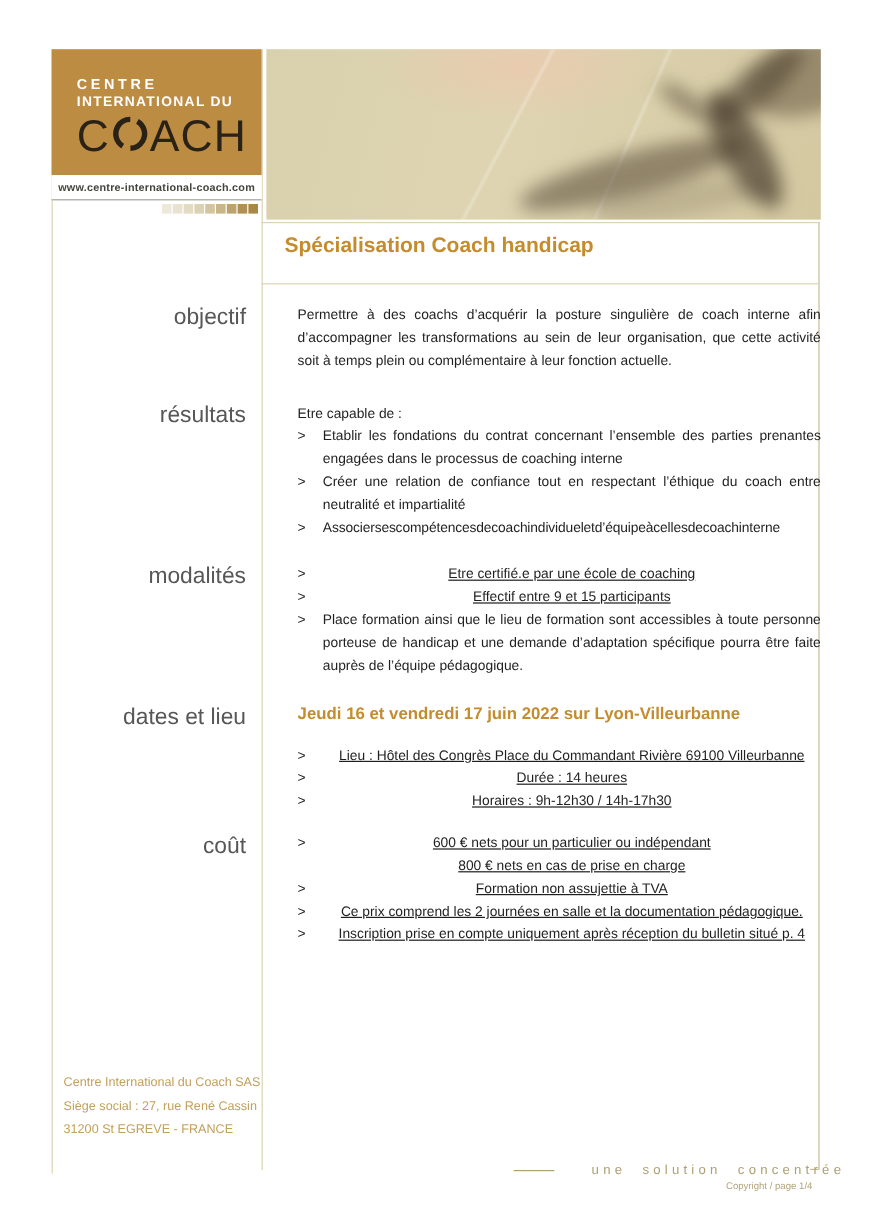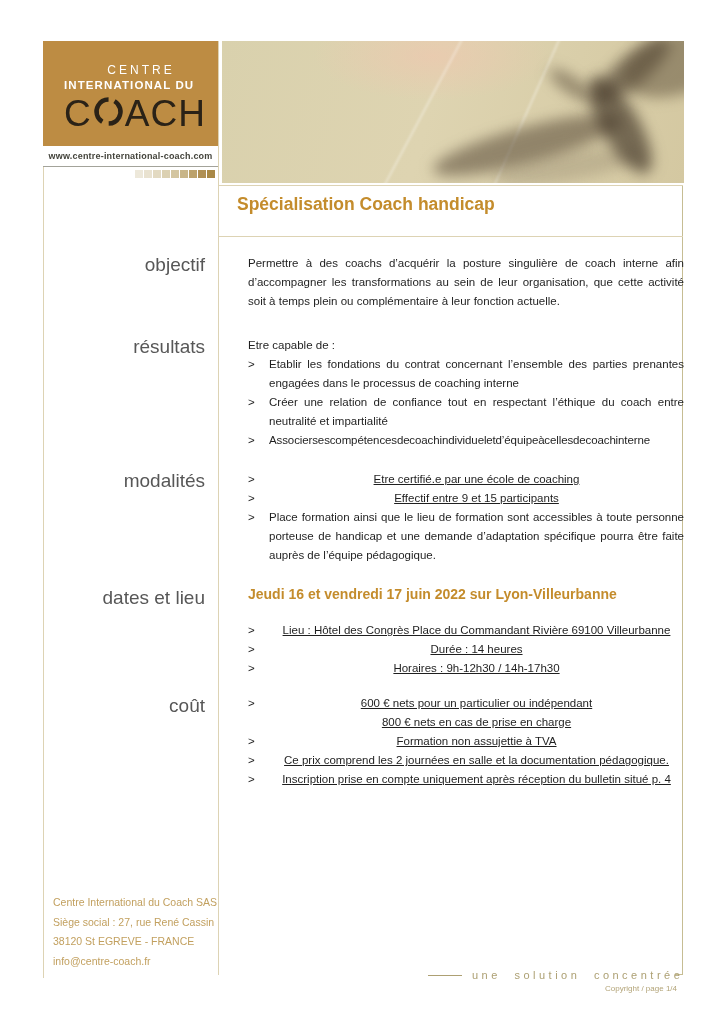--- a/index.html
+++ b/index.html
@@ -12,21 +12,21 @@
   .vline-divider{left:218px;top:41px;height:934px;}
   .vline-right{left:682px;top:185px;height:790px;background:#c6bd93;}
   .vline-right::after{content:'';position:absolute;left:-7px;bottom:0;width:7px;height:1px;background:#c6bd93;}
   .hline{position:absolute;height:1px;background:#ddd3b4;}
   .hline-top{left:218px;top:185px;width:465px;}
   .hline-title{left:218px;top:236px;width:465px;}
 
   
   .logo-block{position:absolute;left:43px;top:41px;width:175px;height:105px;
               background:#bd8c43;box-sizing:border-box;padding:22px 0 0 21px;}
-  .logo-line1{color:#fff;font-weight:normal;font-size:12px;letter-spacing:3px;line-height:15px;text-align:center;}
+  .logo-line1{color:#fff;font-weight:bold;font-size:12px;letter-spacing:3px;line-height:15px;}
   .logo-line2{color:#fff;font-weight:bold;font-size:11.5px;letter-spacing:1.1px;line-height:15px;}
   .logo-coach{display:flex;align-items:center;margin-top:3px;color:#2a2217;
               font-size:37px;letter-spacing:1px;line-height:34px;}
   .logo-coach .o-svg{margin:0 1px;}
 
   
   .url-strip{position:absolute;left:43px;top:146px;width:175px;height:21px;background:#fff;
              border-bottom:1px solid #a3a39a;box-sizing:border-box;
              display:flex;align-items:center;justify-content:center;}
   .url-strip span{font-size:9px;font-weight:bold;color:#44443c;letter-spacing:0.2px;}
@@ -62,21 +62,21 @@
   .intro-line{margin:0 0 0 0;}
   .bullet{display:flex;}
   .bullet .marker{width:21px;flex:none;}
   .bullet .btext{flex:1;text-align:justify;}
   .bullet .btext.tight{word-spacing:-3.2px;letter-spacing:-0.1px;}
   .dates-heading{color:#c48c2c;font-weight:bold;font-size:14px;margin:0 0 17px 0;text-align:left;}
   .nojust .btext{text-align:center;text-decoration:underline;}
 
   
   .address{position:absolute;left:53px;top:893px;font-size:10.5px;line-height:19.5px;color:#c2a05f;}
-  .tagline-row{position:absolute;left:428px;top:969px;width:248px;display:flex;align-items:center;}
+  .tagline-row{position:absolute;left:428px;top:969px;width:248px;display:flex;align-items:center;gap:21px;}
   .tagline-dash{width:34px;height:1px;background:#ada073;margin-right:10px;flex:none;}
   .tagline-text{font-size:11px;color:#ada073;letter-spacing:3.5px;word-spacing:7px;white-space:nowrap;}
   .copyright{position:absolute;left:430px;top:984px;width:247px;text-align:right;
              font-size:8px;color:#b3a478;}
 </style>
 </head>
 <body>
 
 <div class="page">
 
@@ -204,22 +204,21 @@
     </div>
     <div class="bullet nojust">
       <span class="marker">&gt;</span>
       <span class="btext">Inscription prise en compte uniquement après réception du bulletin situé p. 4</span>
     </div>
   </div>
 
   <div class="address">
     <div>Centre International du Coach SAS</div>
     <div>Siège social : 27, rue René Cassin</div>
-    <div>38120 St EGREVE - FRANCE</div>
-    <div>info@centre-coach.fr</div>
+    <div>31200 St EGREVE - FRANCE</div>
   </div>
 
   <div class="tagline-row">
     <div class="tagline-dash"></div>
     <div class="tagline-text">une solution concentrée</div>
   </div>
   <div class="copyright">Copyright / page 1/4</div>
 
 </div>
 

